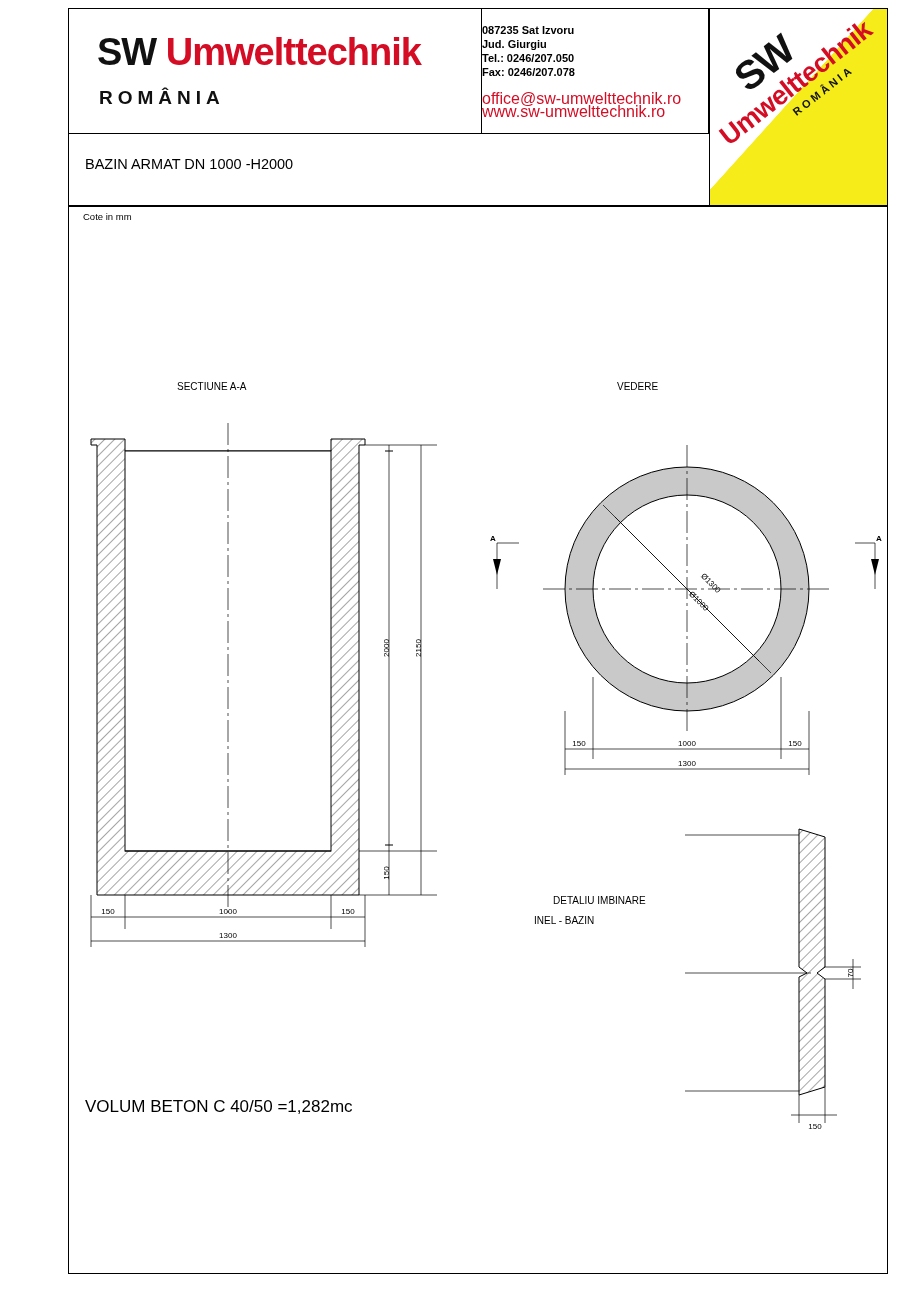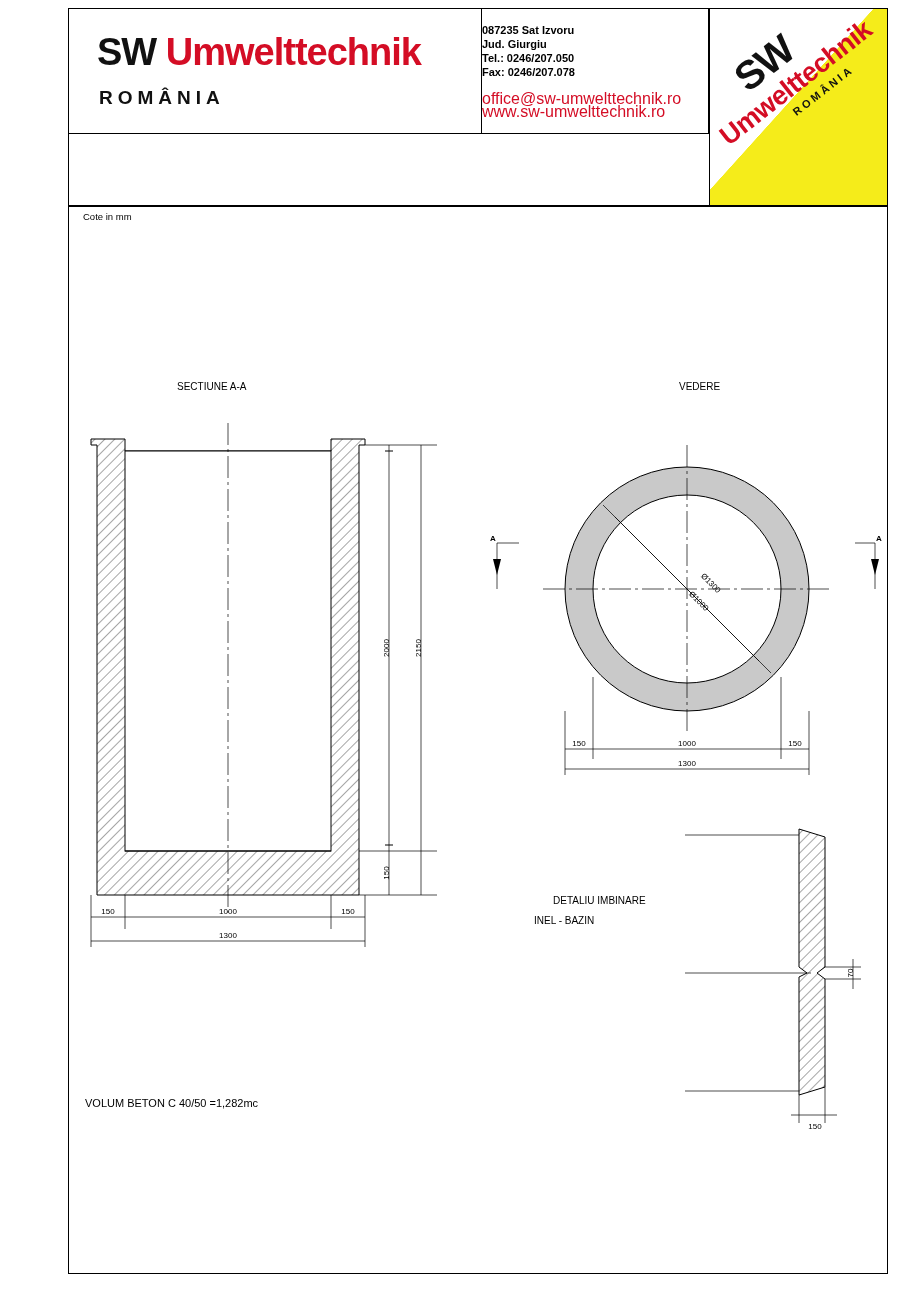--- a/index.html
+++ b/index.html
@@ -30,21 +30,21 @@
   .badge-um{position:absolute;left:16px;top:48px;font-size:27px;font-weight:bold;color:#d40d25;letter-spacing:-.5px;}
   .badge-ro{position:absolute;left:88px;top:80px;font-size:11px;font-weight:bold;color:#111;letter-spacing:3px;}
 
   .title-text{position:absolute;left:16px;top:22px;font-size:14.5px;}
 
   
   .draw{position:absolute;left:68px;top:206px;width:820px;height:1068px;box-sizing:border-box;border:1.5px solid #000;}
   .cote{position:absolute;left:14px;top:4px;font-size:9.5px;}
 
   .lbl{position:absolute;font-size:10px;white-space:nowrap;}
-  .vol{position:absolute;left:16px;top:890px;font-size:11px;}
+  .vol{position:absolute;left:16px;top:890px;font-size:17px;}
 
   svg{position:absolute;left:0;top:0;overflow:visible;}
   .ln{stroke:#000;stroke-width:1;fill:none;}
   .ln-thin{stroke:#000;stroke-width:.7;fill:none;}
   .ctr{stroke:#000;stroke-width:.7;fill:none;stroke-dasharray:22 4 3 4;}
   .hatchfill{fill:url(#hatch);stroke:#000;stroke-width:1;}
   .greyfill{fill:#c9c9c9;stroke:#000;stroke-width:1;}
   .whitefill{fill:#ffffff;stroke:#000;stroke-width:1;}
   .dimtxt{font-size:8px;font-family:"Liberation Sans",sans-serif;}
 </style>
@@ -74,28 +74,31 @@
 
     <div class="tb-badge">
       <div class="badge-bg"></div>
       <div class="badge-rot">
         <div class="badge-sw">SW</div>
         <div class="badge-um">Umwelttechnik</div>
         <div class="badge-ro">ROMÂNIA</div>
       </div>
     </div>
 
+    <div class="tb-title">
+      <div class="title-text">BAZIN ARMAT DN 1000 -H2000</div>
+    </div>
   </div>
 
   <div class="draw">
 
     <div class="cote">Cote in mm</div>
 
     <div class="lbl" style="left:108px;top:174px;">SECTIUNE   A-A</div>
-    <div class="lbl" style="left:610px;top:174px;">VEDERE</div>
+    <div class="lbl" style="left:548px;top:174px;">VEDERE</div>
     <div class="lbl" style="left:484px;top:688px;">DETALIU IMBINARE</div>
     <div class="lbl" style="left:465px;top:708px;text-align:center;">INEL - BAZIN</div>
     <div class="vol">VOLUM BETON C 40/50 =1,282mc</div>
 
     <svg width="820" height="1068">
       <defs>
         <pattern id="hatch" width="7" height="7" patternUnits="userSpaceOnUse" patternTransform="rotate(45)">
           <line x1="0" y1="0" x2="0" y2="7" stroke="#000" stroke-width="0.7"></line>
         </pattern>
       </defs>

